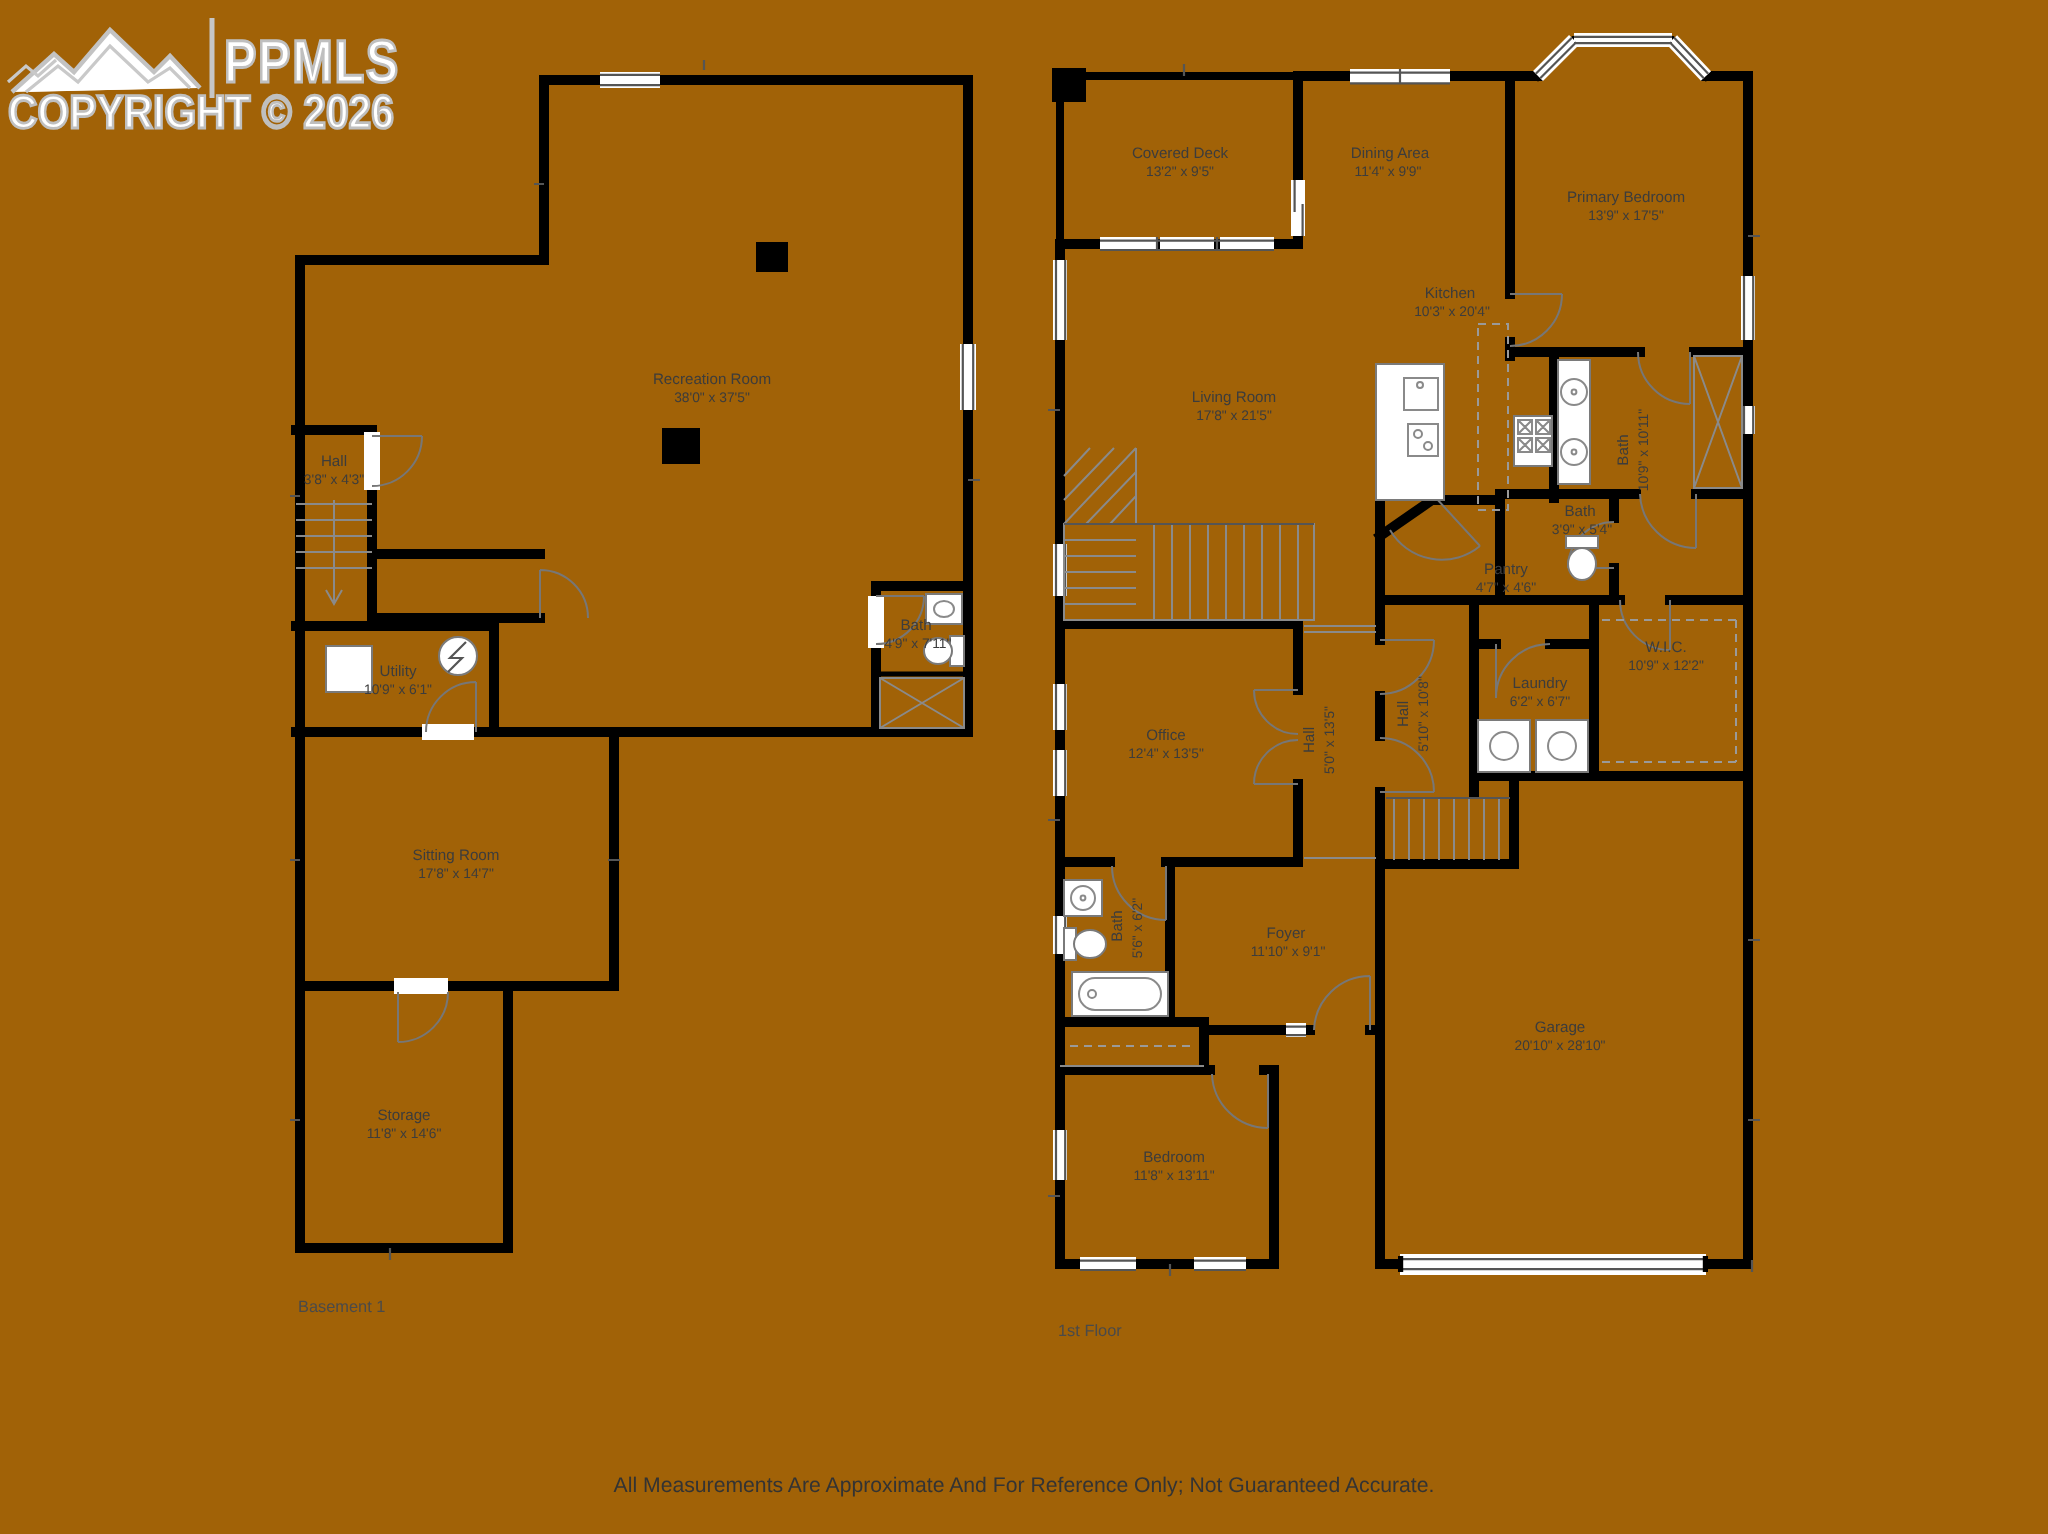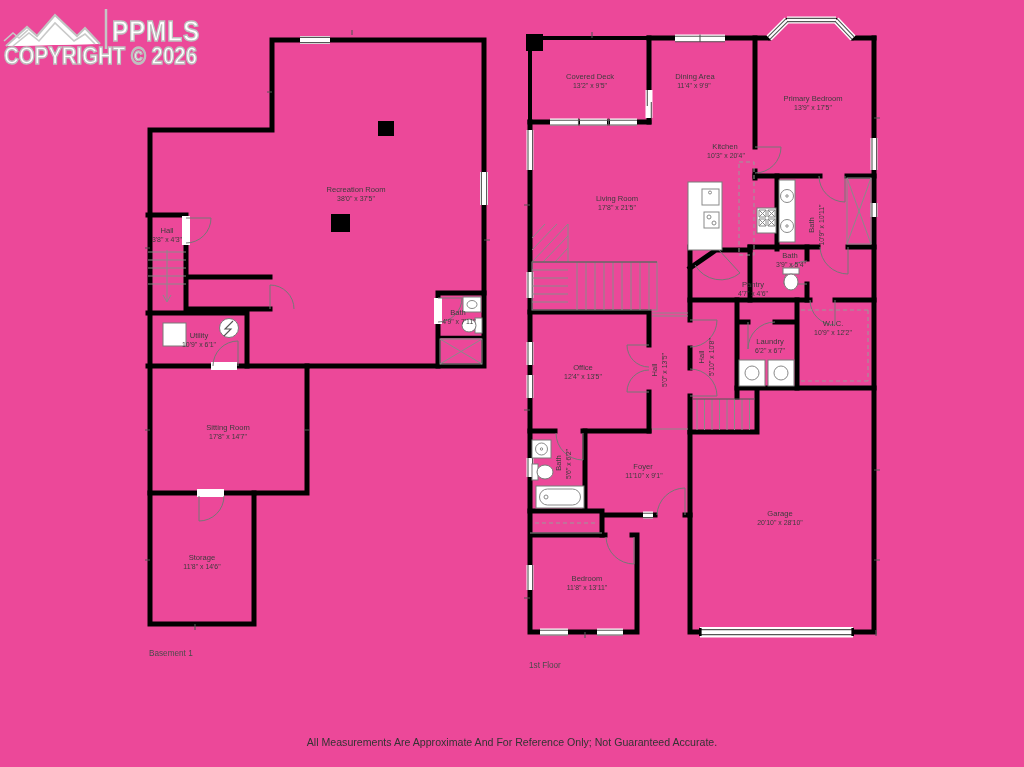--- a/index.html
+++ b/index.html
@@ -1,16 +1,16 @@
 <!DOCTYPE html>
 <html><head>
 <meta charset="utf-8">
 <style>
   html,body{margin:0;padding:0;background:#fff;}
-  .page{position:relative;width:1024px;height:767px;background:#ec4899;overflow:hidden;
+  .page{position:relative;width:1024px;height:767px;background:#a16207;overflow:hidden;
         font-family:"Liberation Sans",sans-serif;}
   svg{display:block;}
   .wall{stroke:#000;stroke-width:5;fill:none;stroke-linecap:square;}
   .wall4{stroke:#000;stroke-width:4;fill:none;stroke-linecap:square;}
   .wall2{stroke:#000;stroke-width:2.5;fill:none;stroke-linecap:square;}
   .thin{stroke:#8a8a8a;stroke-width:1;fill:none;}
   .thin2{stroke:#555;stroke-width:1.1;fill:none;}
   .fix{stroke:#7a7a7a;stroke-width:1;fill:#fff;}
   .dash{stroke:#9a9a9a;stroke-width:1;stroke-dasharray:4 3;fill:none;}
   .arc{stroke:#777;stroke-width:1;fill:none;}

